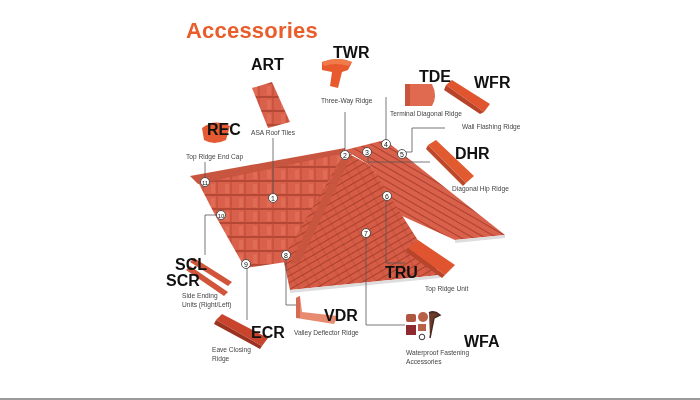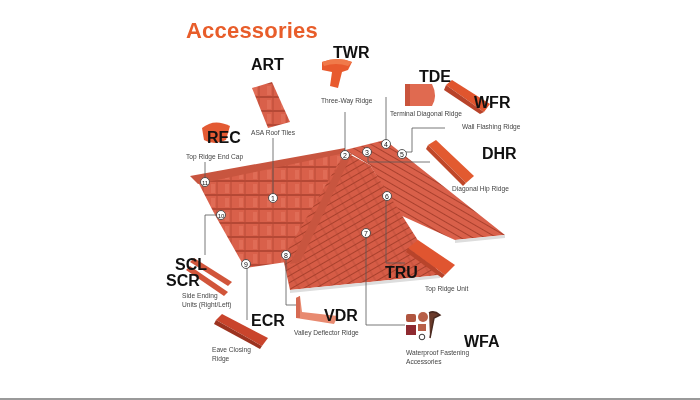--- a/index.html
+++ b/index.html
@@ -169,27 +169,27 @@
       <rect x="406" y="325" width="10" height="10" fill="#8e2a30"></rect>
       <rect x="418" y="324" width="8" height="7" fill="#b86048"></rect>
       <circle cx="422" cy="337" r="2.8" fill="none" stroke="#222" stroke-width="0.9"></circle>
       <path d="M429 313 Q434 310 440 315 L434 318 L430 338" stroke="#4a2a20" stroke-width="1.5" fill="#6b3a2a"></path>
     </g>
   </svg>
 
   <div class="code" style="left:251px;top:56px">ART</div>
   <div class="code" style="left:333px;top:44px">TWR</div>
   <div class="code" style="left:419px;top:68px">TDE</div>
-  <div class="code" style="left:474px;top:94px">WFR</div>
-  <div class="code" style="left:482px;top:145px">DHR</div>
-  <div class="code" style="left:207px;top:129px">REC</div>
+  <div class="code" style="left:474px;top:74px">WFR</div>
+  <div class="code" style="left:455px;top:145px">DHR</div>
+  <div class="code" style="left:207px;top:121px">REC</div>
   <div class="code" style="left:385px;top:264px">TRU</div>
   <div class="code" style="left:175px;top:256px">SCL</div>
   <div class="code" style="left:166px;top:272px">SCR</div>
-  <div class="code" style="left:251px;top:312px">ECR</div>
+  <div class="code" style="left:251px;top:324px">ECR</div>
   <div class="code" style="left:324px;top:307px">VDR</div>
   <div class="code" style="left:464px;top:333px">WFA</div>
 
   <div class="desc" style="left:251px;top:128px">ASA Roof Tiles</div>
   <div class="desc" style="left:321px;top:96px">Three-Way Ridge</div>
   <div class="desc" style="left:390px;top:109px">Terminal Diagonal Ridge</div>
   <div class="desc" style="left:462px;top:122px">Wall Flashing Ridge</div>
   <div class="desc" style="left:452px;top:184px">Diagonal Hip Ridge</div>
   <div class="desc" style="left:186px;top:152px">Top Ridge End Cap</div>
   <div class="desc" style="left:425px;top:284px">Top Ridge Unit</div>

